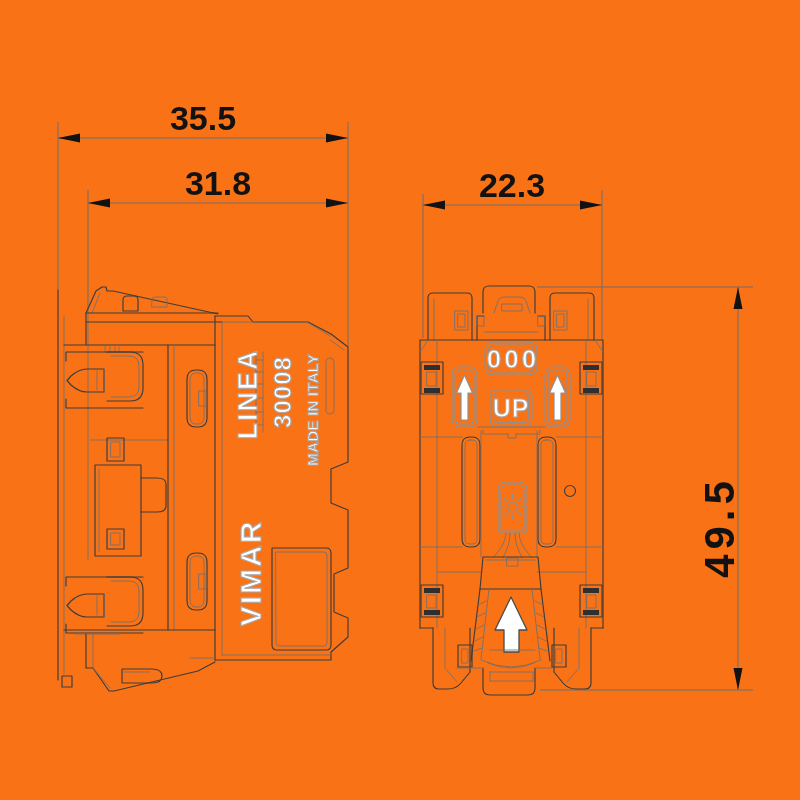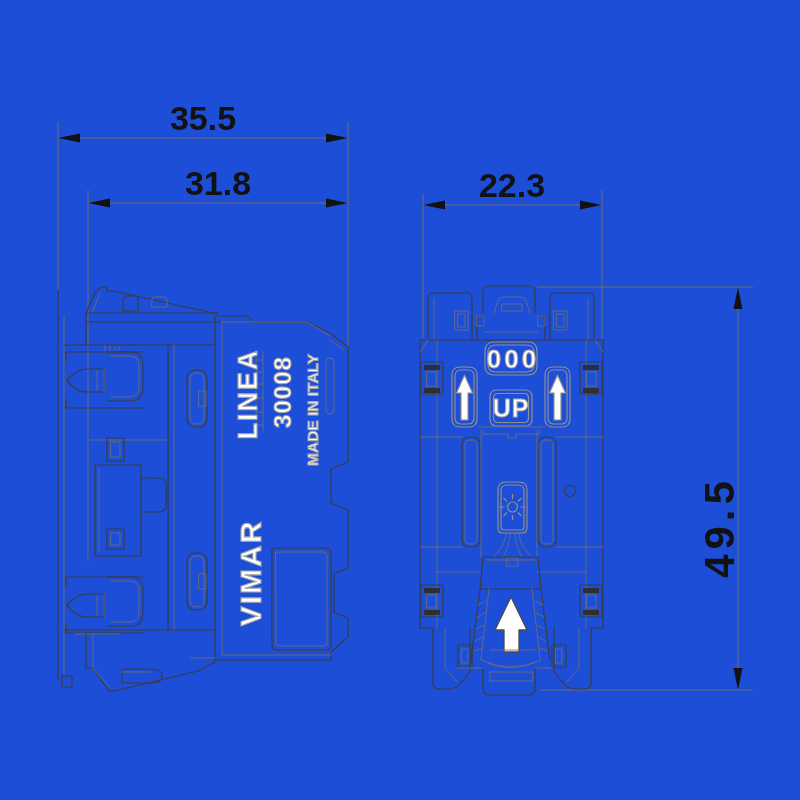--- a/index.html
+++ b/index.html
@@ -1,16 +1,16 @@
 <!DOCTYPE html>
 <html><head>
 <meta charset="utf-8">
 <style>
   html,body{margin:0;padding:0;background:#ffffff;}
-  .stage{position:relative;width:800px;height:800px;background:#1d4ed8;overflow:hidden;}
+  .stage{position:relative;width:800px;height:800px;background:#f97316;overflow:hidden;}
   svg{position:absolute;left:0;top:0;}
   .ln{fill:none;stroke:#3c3c3c;stroke-width:1.15;stroke-linejoin:round;stroke-linecap:round;}
   .lt{fill:none;stroke:#6f6f6f;stroke-width:0.85;stroke-linejoin:round;stroke-linecap:round;}
   .bd{fill:none;stroke:#8f8f8f;stroke-width:1.2;stroke-linejoin:round;}
   .bdf{fill:#ffffff;stroke:#8f8f8f;stroke-width:1.2;stroke-linejoin:round;}
   .drk{fill:#2f2f2f;stroke:none;}
   .dim{fill:none;stroke:#6e6e6e;stroke-width:1;}
   .arr{fill:#121212;stroke:none;}
   .dimtxt{fill:#121212;font-family:"Liberation Sans",sans-serif;font-weight:700;font-size:34px;}
   .dimtxtv{fill:#121212;font-family:"Liberation Sans",sans-serif;font-weight:700;font-size:42px;letter-spacing:5px;}

